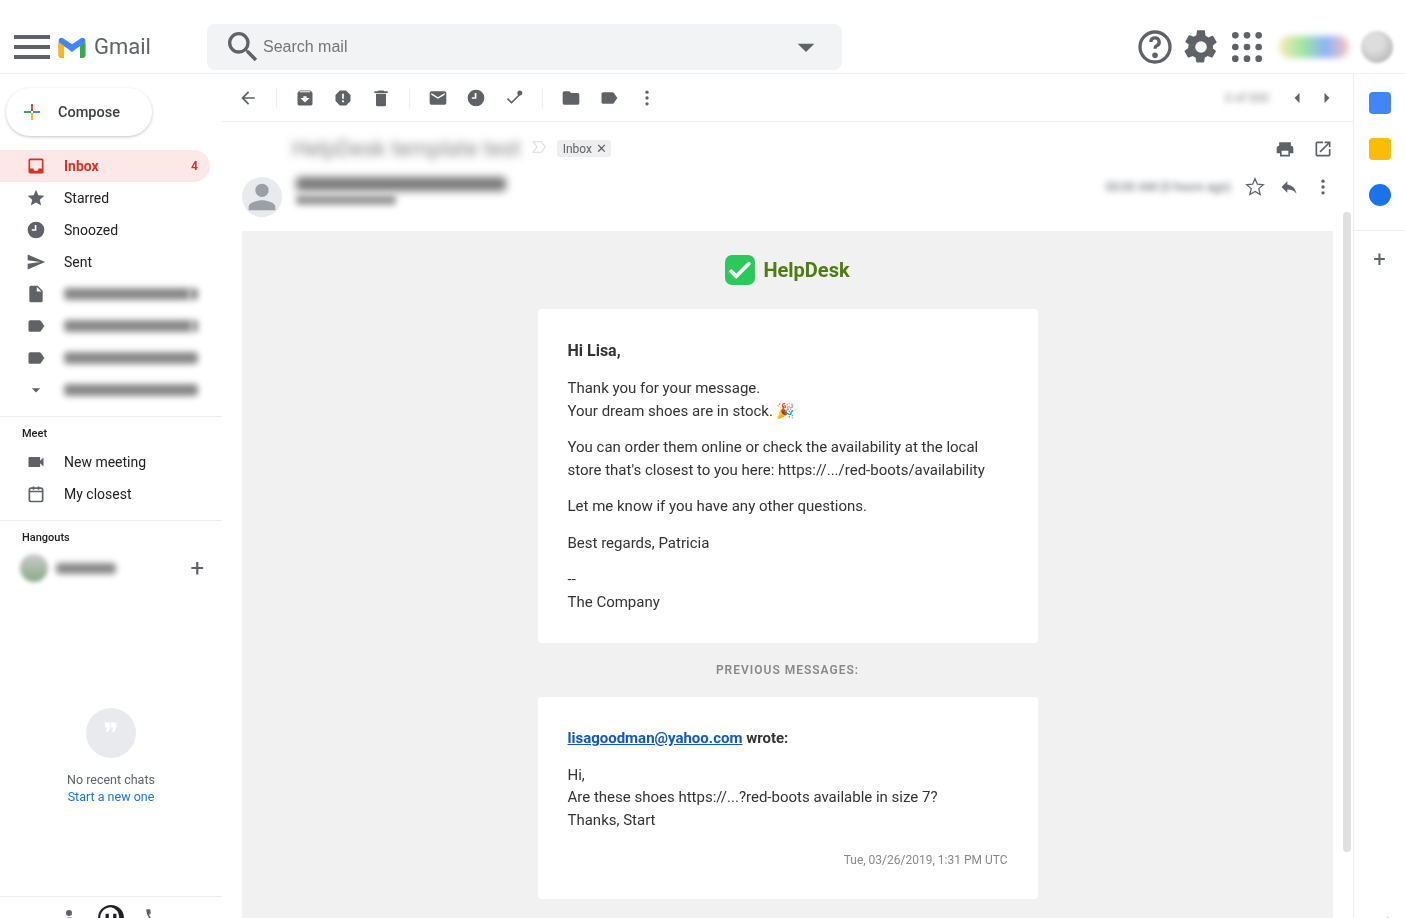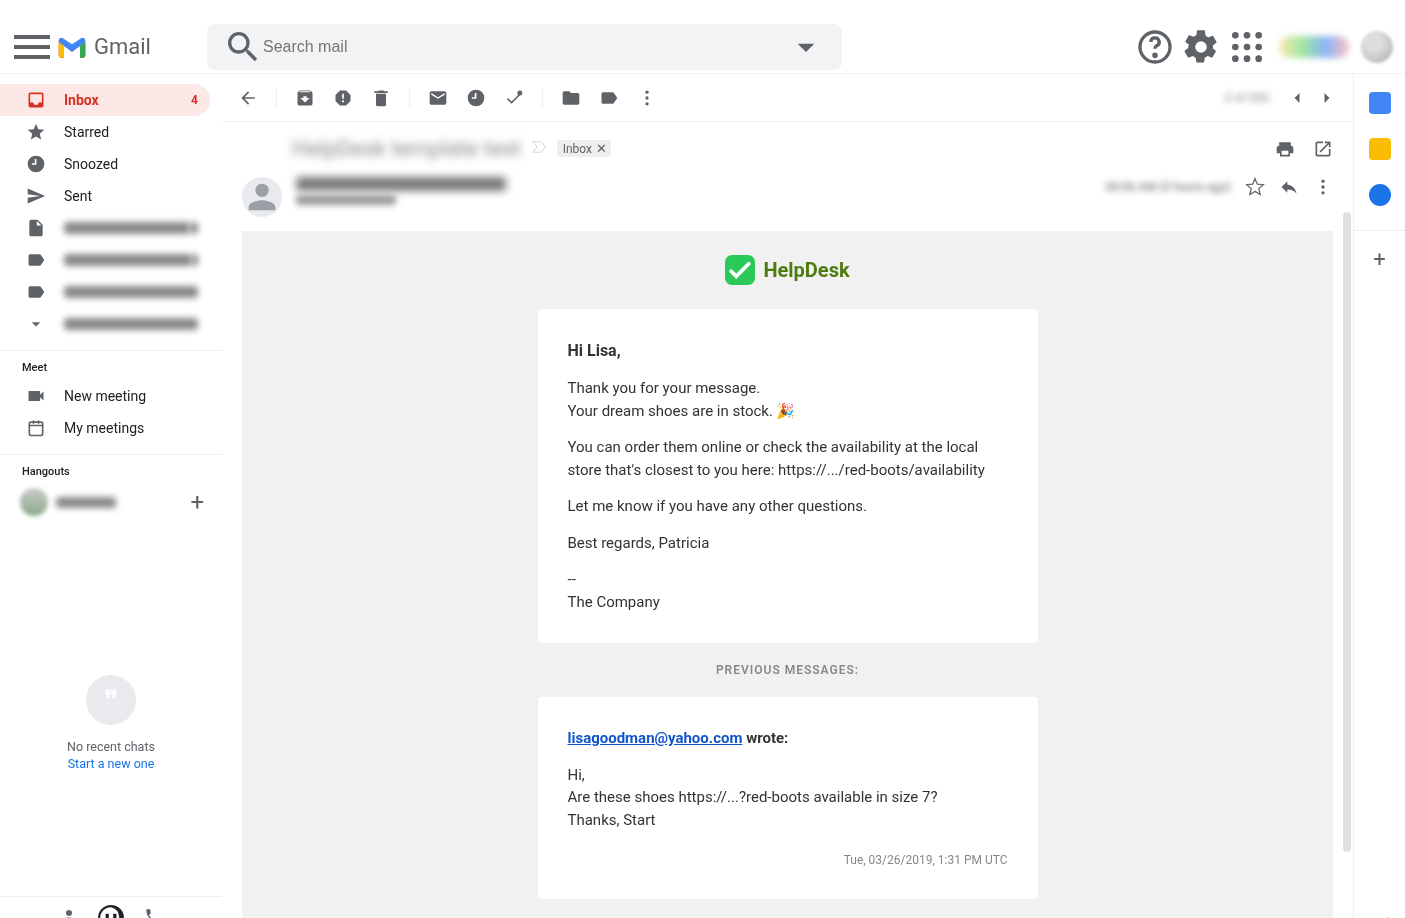--- a/index.html
+++ b/index.html
@@ -155,20 +155,29 @@
         </svg>
       </div>
     <div class="accounts-blur"></div>
     <div class="avatar-main"></div>
   </div>
 </div>
 
 <div class="shell">
 
   <div class="sidebar-left">
+    <div class="compose">
+      <span class="compose-plus"><svg viewBox="0 0 24 24">
+            <path fill="#ea4335" d="M11 4h2v7h-2z"></path>
+            <path fill="#fbbc04" d="M11 13h2v7h-2z"></path>
+            <path fill="#34a853" d="M4 11h7v2H4z"></path>
+            <path fill="#4285f4" d="M13 11h7v2h-7z"></path>
+          </svg></span>
+      <span class="compose-txt">Compose</span>
+    </div>
     <div class="nav-list">
       <div class="nav-item active">
         <span class="nav-ico">
             <svg viewBox="0 0 24 24" fill="currentColor">
               <path d="M19 3H5a2 2 0 0 0-2 2v14a2 2 0 0 0 2 2h14a2 2 0 0 0 2-2V5a2 2 0 0 0-2-2zm0 12h-4a3 3 0 0 1-6 0H5V5h14v10z"></path>
             </svg>
           </span>
         <span class="nav-lbl">Inbox</span>
         <span class="nav-cnt">4</span>
       </div>
@@ -241,21 +250,21 @@
         </span>
       <span class="nav-lbl">New meeting</span>
     </div>
     <div class="nav-item">
       <span class="nav-ico">
           <svg viewBox="0 0 24 24" fill="none" stroke="currentColor" stroke-width="2">
             <rect x="4" y="5" width="16" height="16" rx="2"></rect>
             <path d="M4 9h16M9 3v4M15 3v4"></path>
           </svg>
         </span>
-      <span class="nav-lbl">My meetings</span>
+      <span class="nav-lbl">My closest</span>
     </div>
 
     <div class="hang-hd">Hangouts</div>
     <div class="hang-row">
       <div class="hang-ava"></div>
       <span class="blur-lbl" style="width:60px;height:11px"></span>
       <span class="hang-plus">+</span>
     </div>
 
     <div class="no-chats-wrap">

